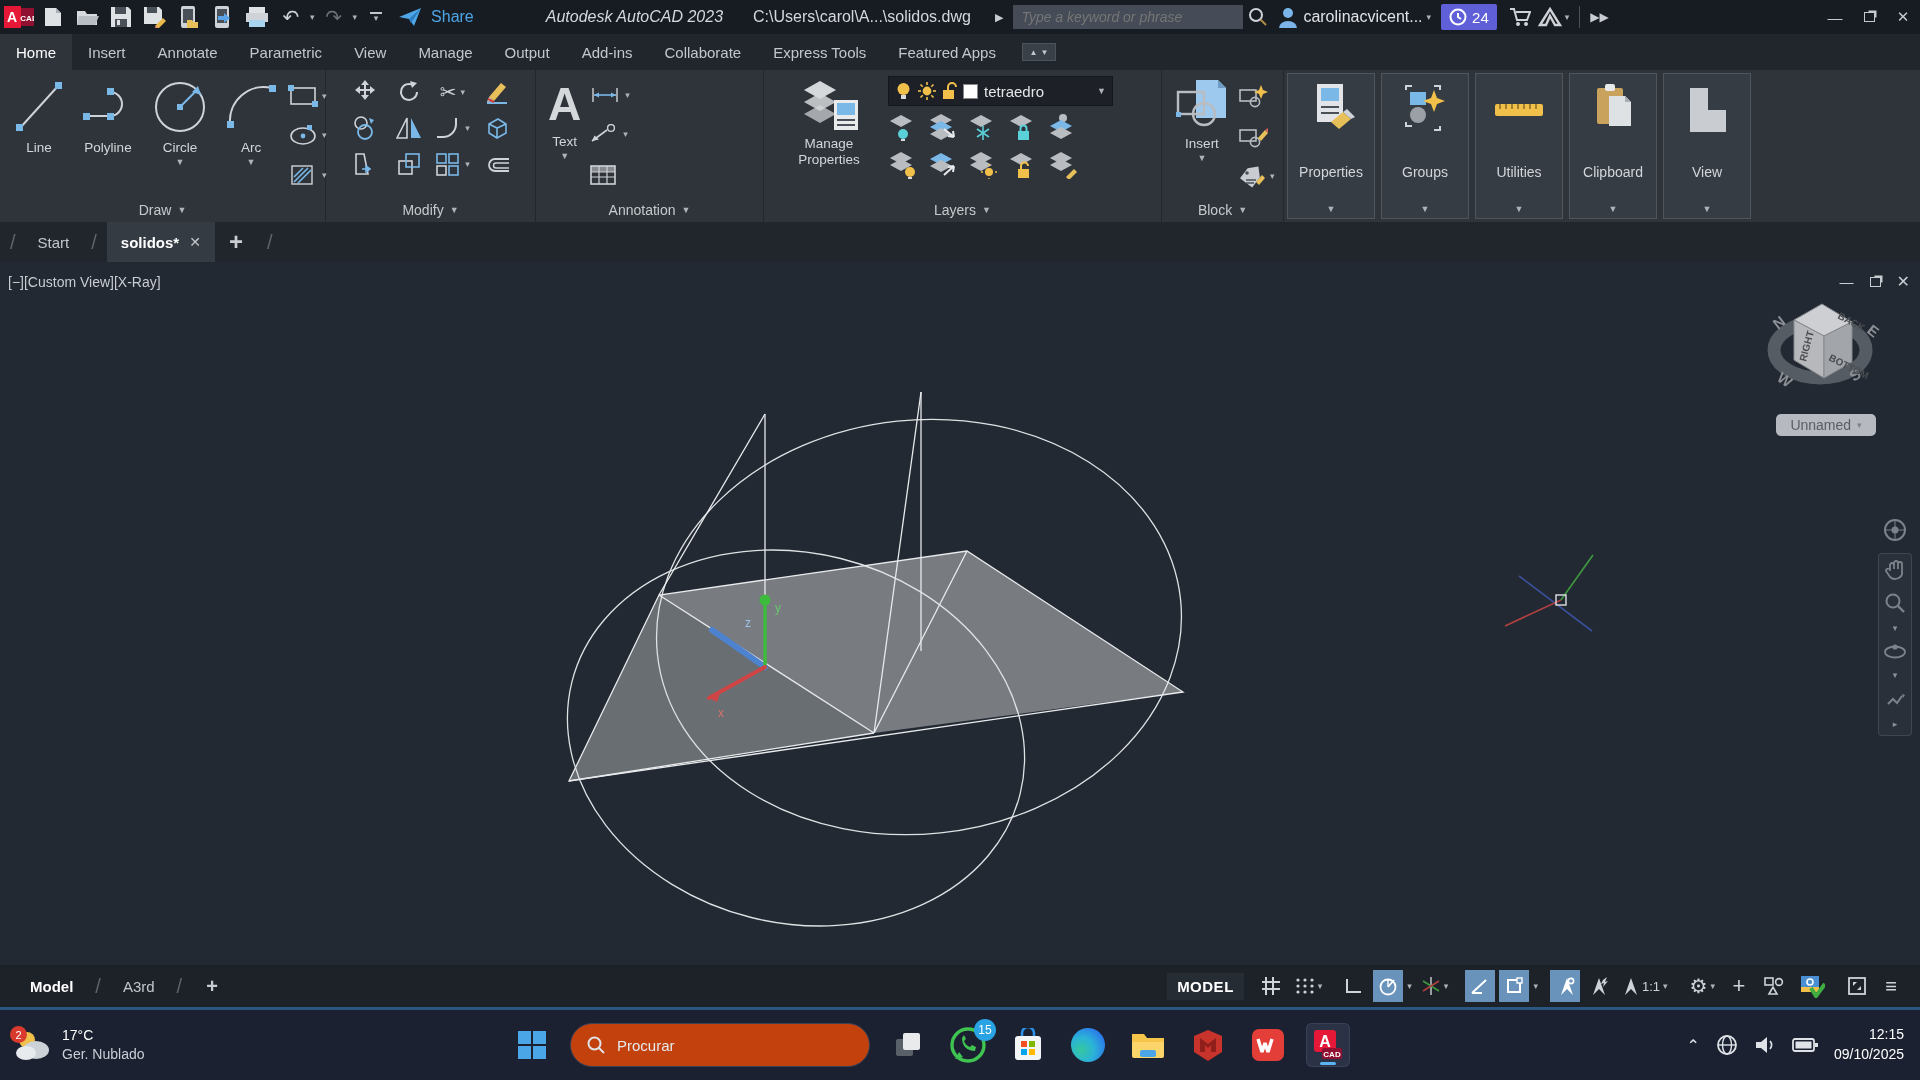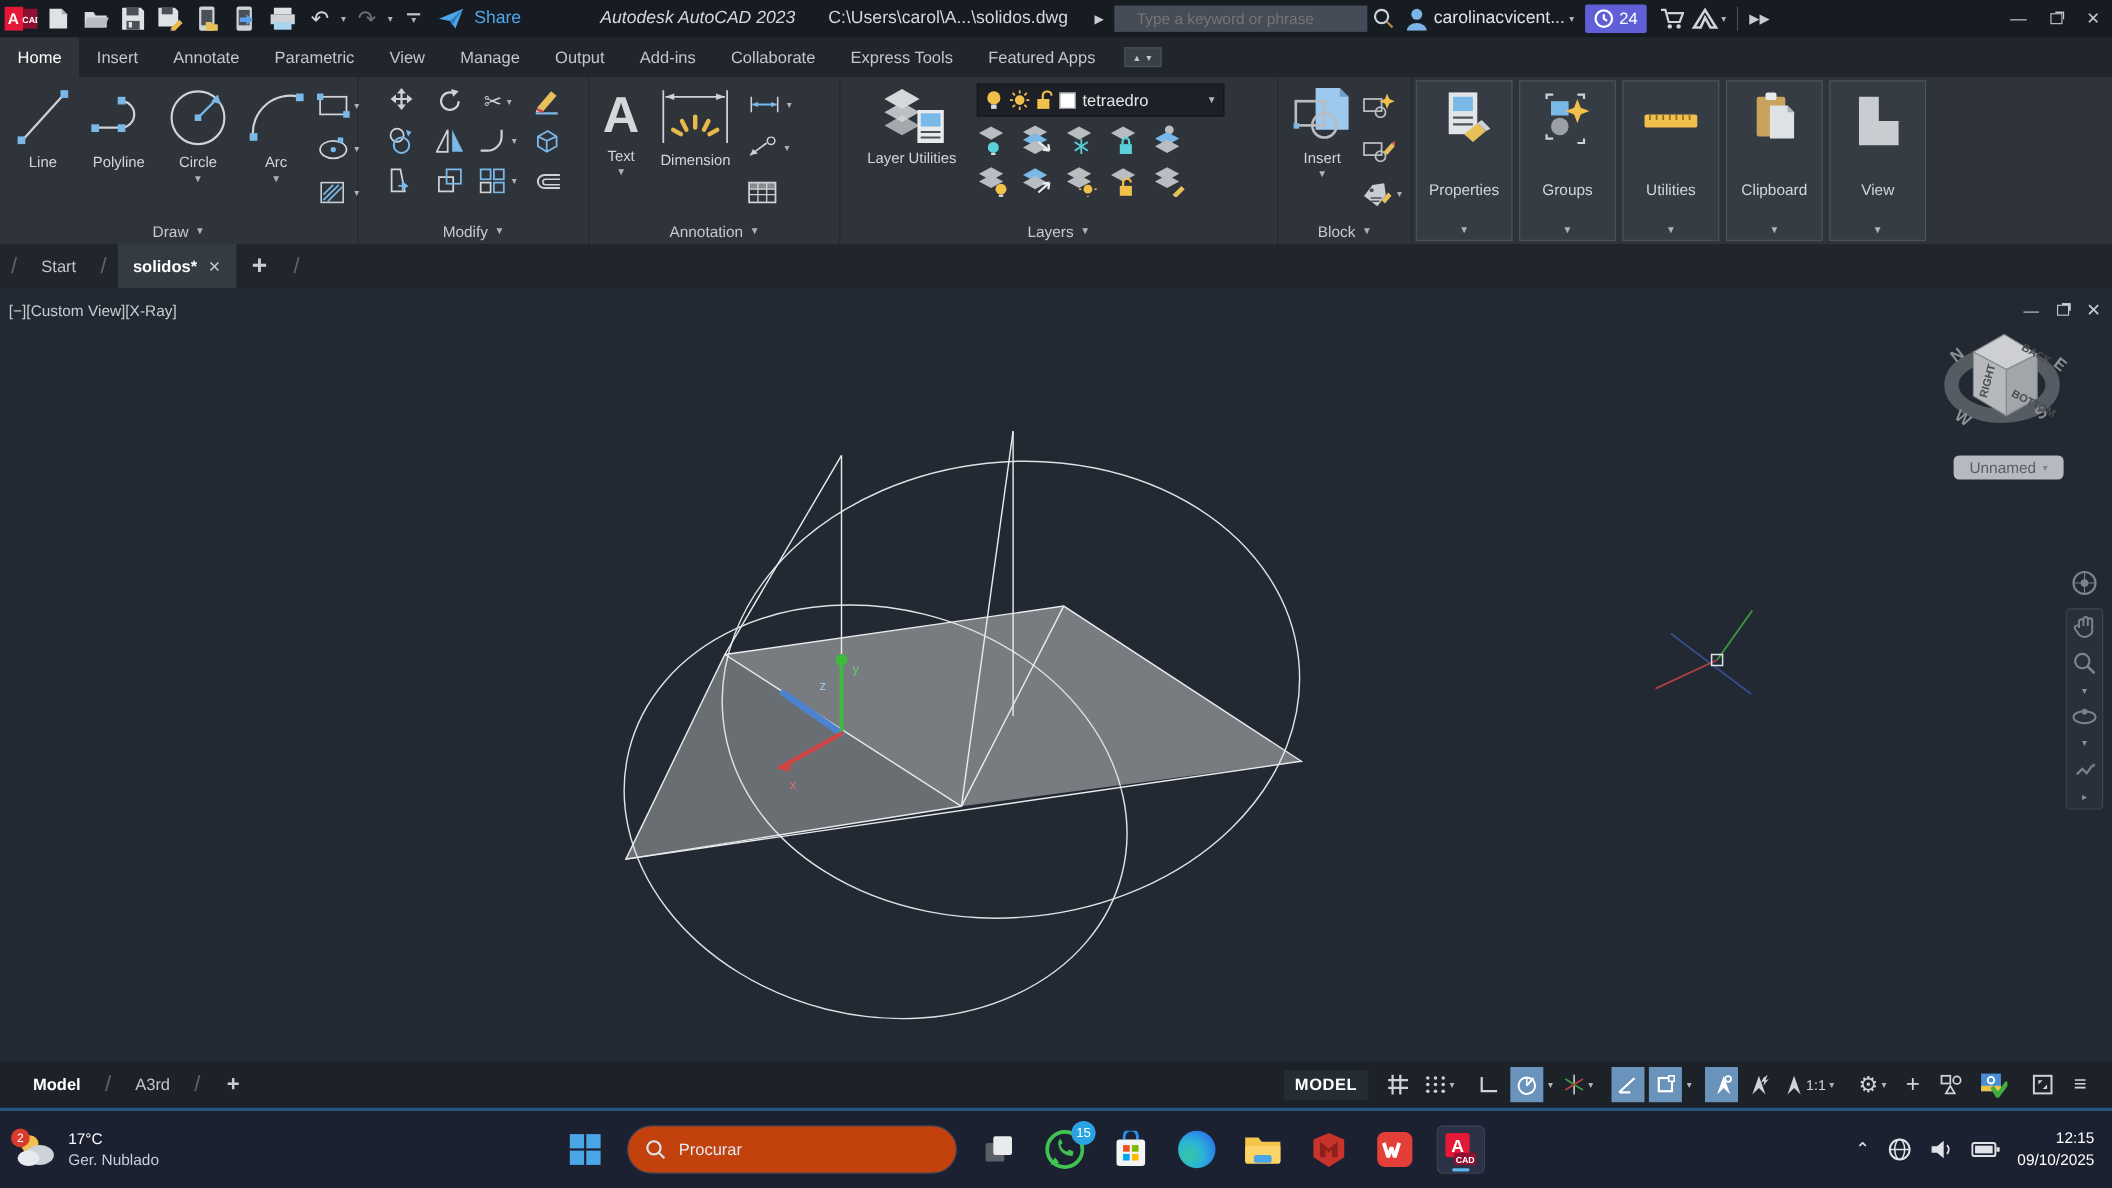--- a/index.html
+++ b/index.html
@@ -9,21 +9,21 @@
 
   
   #titlebar { position:absolute; left:0; top:0; width:1920px; height:34px;
     background:#171b22; display:flex; align-items:center; color:#cdd1d5; font-size:15px; }
   .qat { display:flex; align-items:center; gap:4px; padding-left:4px; }
   .qbtn { width:30px; height:28px; display:flex; align-items:center; justify-content:center; }
   .caret { color:#aeb3b8; font-size:9px; line-height:1; }
   .tb-title { color:#d4d8dc; font-size:16px;font-style:italic; }
   .tb-path  { color:#d4d8dc; font-size:16px; }
   #tb-search { width:230px; height:24px; background:#454c57; border:none; color:#b9bec4;
-    font-size:14px; padding:0 20px; font-family:"Liberation Sans",sans-serif; }
+    font-style:italic; font-size:14px; padding:0 8px; font-family:"Liberation Sans",sans-serif; }
   .badge24 { background:#5f5fd8; color:#fff; height:26px; display:flex; gap:5px;
     align-items:center; padding:0 8px; border-radius:2px; font-size:15px; }
   .winbtn { width:34px; height:28px; display:flex; align-items:center; justify-content:center;
     color:#c6cacd; font-size:15px; }
   .restore-box { width:11px; height:10px; border:1.5px solid #c6cacd; box-shadow:3px -3px 0 -1.5px #c6cacd; }
 
   
   #ribbontabs { position:absolute; left:0; top:34px; width:1920px; height:36px;
     background:#21262d; display:flex; align-items:stretch; color:#c3c7cb; font-size:15px; }
   .rtab { padding:0 16px; display:flex; align-items:center; }
@@ -440,36 +440,20 @@
     </div>
   </div>
 
   <div class="panel" style="width:228px">
     <div class="panel-body">
       <div class="bigbtn">
         <span style="font-size:46px;color:#d5d8db;line-height:56px;font-weight:bold">A</span>
         <span class="lbl">Text</span>
         <span class="caret">▼</span>
       </div>
-      <div class="bigbtn">
-        <svg width="78" height="60">
-          <line x1="10" y1="6" x2="10" y2="54" stroke="#cfd3d7" stroke-width="1.6"></line>
-          <line x1="68" y1="6" x2="68" y2="54" stroke="#cfd3d7" stroke-width="1.6"></line>
-          <line x1="12" y1="12" x2="66" y2="12" stroke="#cfd3d7" stroke-width="1.6"></line>
-          <path d="M12 12 l8 -3 v6 z M66 12 l-8 -3 v6 z" fill="#cfd3d7"></path>
-          <g stroke="#e8b84a" stroke-width="4" stroke-linecap="round">
-            <line x1="39" y1="30" x2="39" y2="40"></line>
-              <line x1="27" y1="34" x2="31" y2="42"></line>
-              <line x1="51" y1="34" x2="47" y2="42"></line>
-            <line x1="19" y1="42" x2="26" y2="46"></line>
-              <line x1="59" y1="42" x2="52" y2="46"></line>
-          </g>
-        </svg>
-        <span class="lbl">Dimension</span>
-      </div>
       <div class="minicol" style="width:56px">
         <div class="mini">
           <svg width="32" height="18">
               <line x1="4" y1="2" x2="4" y2="16" stroke="#cfd3d7" stroke-width="1.4"></line>
               <line x1="28" y1="2" x2="28" y2="16" stroke="#cfd3d7" stroke-width="1.4"></line>
               <line x1="5" y1="9" x2="27" y2="9" stroke="#7ab8e8" stroke-width="1.6"></line>
               <path d="M5 9 l5 -2.5 v5 z M27 9 l-5 -2.5 v5 z" fill="#7ab8e8"></path>
             </svg>
           <span class="caret">▾</span>
         </div>
@@ -502,21 +486,21 @@
         <svg width="66" height="58">
           <g fill="#d5d8db">
               <path d="M8 14 l16 -9 16 9 -16 9 z"></path>
               <path d="M8 26 l16 -9 16 9 -16 9 z" opacity=".85"></path>
               <path d="M8 38 l16 -9 16 9 -16 9 z" opacity=".7"></path>
             </g>
           <rect x="38" y="24" width="24" height="30" fill="#e8eaec"></rect>
             <rect x="41" y="27" width="18" height="12" fill="#7ab8e8"></rect>
             <path d="M41 44 h18 M41 49 h18" stroke="#4a5058" stroke-width="2"></path>
         </svg>
-        <span class="lbl">Layer Utilities</span>
+        <span class="lbl">Manage Properties</span>
       </div>
       <div style="display:flex;flex-direction:column;gap:4px;padding-top:2px">
         <div class="layerdrop">
           <svg width="17" height="18">
               <circle cx="8.5" cy="7" r="6" fill="#f0c04a"></circle>
               <rect x="6" y="13" width="5" height="4" fill="#d8dadd"></rect>
             </svg>
           <svg width="18" height="18">
               <circle cx="9" cy="9" r="4.4" fill="#f0c04a"></circle>
               <g stroke="#f0c04a" stroke-width="1.6">

